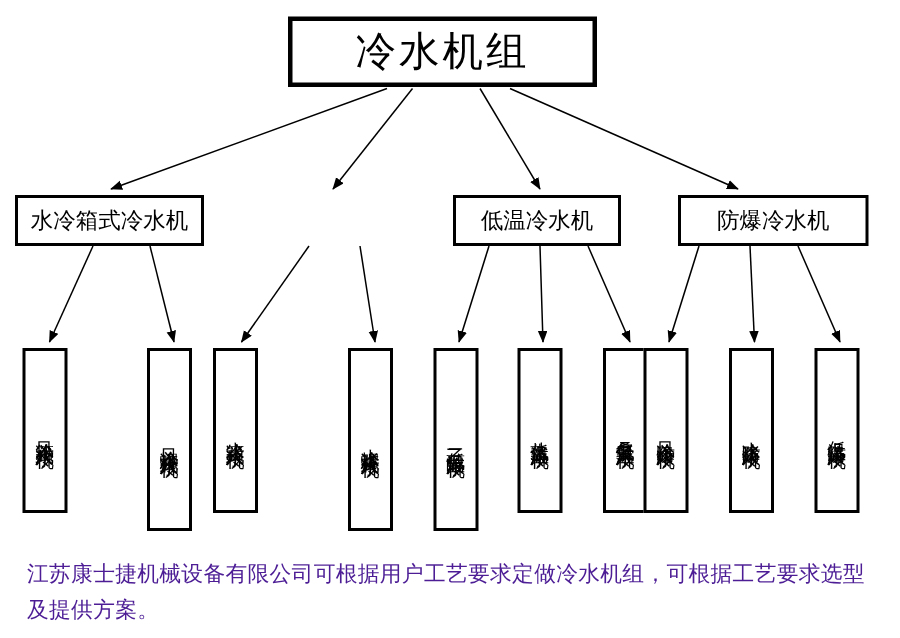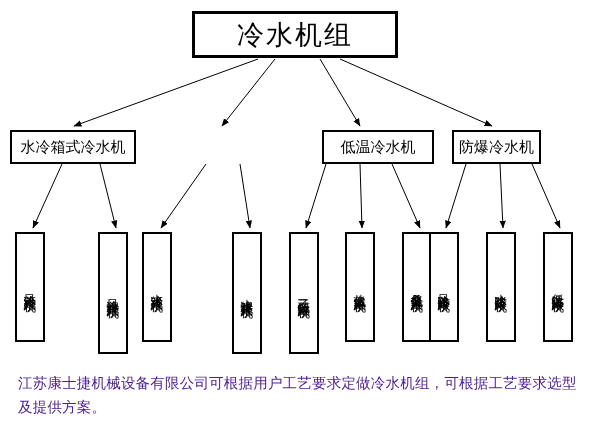--- a/index.html
+++ b/index.html
@@ -116,24 +116,24 @@
     </g>
   </svg>
 
   <div class="node node-root" style="left:192px; top:11px; width:206px; height:47px;">
     <span>冷水机组</span>
   </div>
 
   <div class="node node-cat" style="left:10px; top:130px; width:126px; height:34px;">
     <span>水冷箱式冷水机</span>
   </div>
-  <div class="node node-cat" style="left:302px; top:130px; width:112px; height:34px;margin-left:20px;">
+  <div class="node node-cat" style="left:302px; top:130px; width:112px; height:34px;">
     <span>低温冷水机</span>
   </div>
-  <div class="node node-cat" style="left:452px; top:130px; width:89px; height:34px;">
+  <div class="node node-cat" style="left:452px; top:130px; width:127px; height:34px;">
     <span>防爆冷水机</span>
   </div>
 
   <div class="node node-leaf" style="left:15px; top:232px; width:30px; height:110px;">
     <span class="leaf-text">风冷箱式冷水机</span>
   </div>
   <div class="node node-leaf" style="left:98px; top:232px; width:30px; height:122px;">
     <span class="leaf-text">风冷螺杆式冷水机</span>
   </div>
   <div class="node node-leaf" style="left:142px; top:232px; width:30px; height:110px;">

